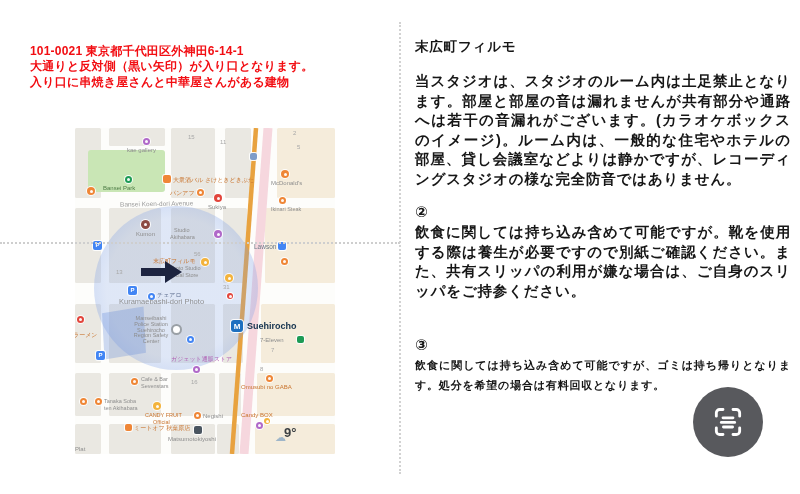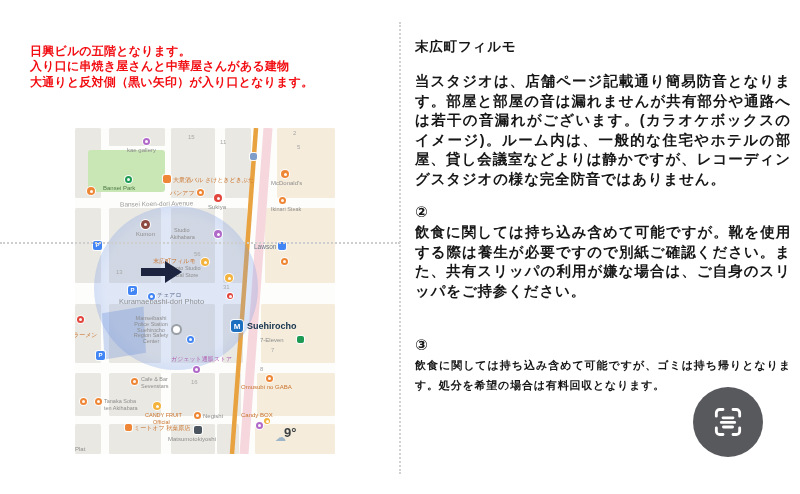--- a/index.html
+++ b/index.html
@@ -51,23 +51,23 @@
   .weather{position:absolute;left:209px;top:297px;font-size:13px;font-weight:700;color:#3c4043;z-index:4}
   .cloud{position:absolute;left:200px;top:303px;font-size:11px;color:#9fb6c9;z-index:4}
   
   .scan-btn{left:693px;top:387px;width:70px;height:70px;border-radius:50%;background:#58595d;z-index:9;
             display:flex;align-items:center;justify-content:center}
 </style>
 </head>
 <body>
 
 <div class="abs red-notice">
-  <div>日興ビルの五階となります。</div>
+  <div>101-0021 東京都千代田区外神田6-14-1</div>
+  <div>大通りと反対側（黒い矢印）が入り口となります。</div>
   <div>入り口に串焼き屋さんと中華屋さんがある建物</div>
-  <div>大通りと反対側（黒い矢印）が入り口となります。</div>
 </div>
 
 <div class="abs map">
 
   <div class="blk g" style="left:0;top:0;width:26px;height:70px"></div>
   <div class="blk g" style="left:34px;top:0;width:56px;height:18px"></div>
   <div class="park" style="left:13px;top:22px;width:77px;height:42px"></div>
   <div class="blk g" style="left:96px;top:0;width:44px;height:70px"></div>
   <div class="blk g" style="left:150px;top:0;width:26px;height:70px"></div>
   <div class="blk t" style="left:202px;top:0;width:58px;height:70px"></div>
@@ -203,21 +203,21 @@
   <span class="pnum" style="left:185px;top:238px">8</span>
 
   <span class="cloud">☁</span>
   <span class="weather">9°</span>
 </div>
 
 <div class="abs vline"></div>
 <div class="abs hline"></div>
 
 <div class="abs jp guide-h">末広町フィルモ</div>
-<div class="abs jp p1">当スタジオは、店舗ページ記載通り簡易防音となります。部屋と部屋の音は漏れませんが共有部分や通路へは若干の音漏れがございます。(カラオケボックスのイメージ)。ルーム内は、一般的な住宅やホテルの部屋、貸し会議室などよりは静かですが、レコーディングスタジオの様な完全防音ではありません。</div>
+<div class="abs jp p1">当スタジオは、スタジオのルーム内は土足禁止となります。部屋と部屋の音は漏れませんが共有部分や通路へは若干の音漏れがございます。(カラオケボックスのイメージ)。ルーム内は、一般的な住宅やホテルの部屋、貸し会議室などよりは静かですが、レコーディングスタジオの様な完全防音ではありません。</div>
 <div class="abs jp n2">②</div>
 <div class="abs jp p2">飲食に関しては持ち込み含めて可能ですが。靴を使用する際は養生が必要ですので別紙ご確認ください。また、共有スリッパの利用が嫌な場合は、ご自身のスリッパをご持参ください。</div>
 <div class="abs jp n3">③</div>
 <div class="abs jp p3">飲食に関しては持ち込み含めて可能ですが、ゴミは持ち帰りとなります。処分を希望の場合は有料回収となります。</div>
 
 <div class="abs scan-btn">
   <svg width="40" height="40" viewBox="0 0 48 48">
     <g stroke="#ffffff" stroke-width="3.4" fill="none" stroke-linecap="round">
       <path d="M18 9 h-4 a4 4 0 0 0 -4 4 v4"></path>
       <path d="M30 9 h4 a4 4 0 0 1 4 4 v4"></path>

